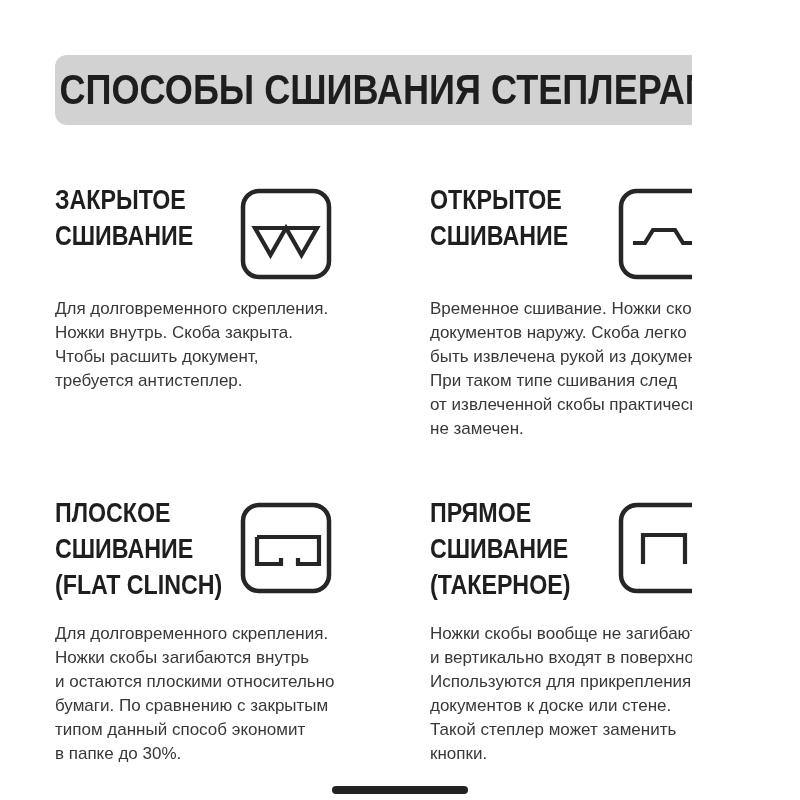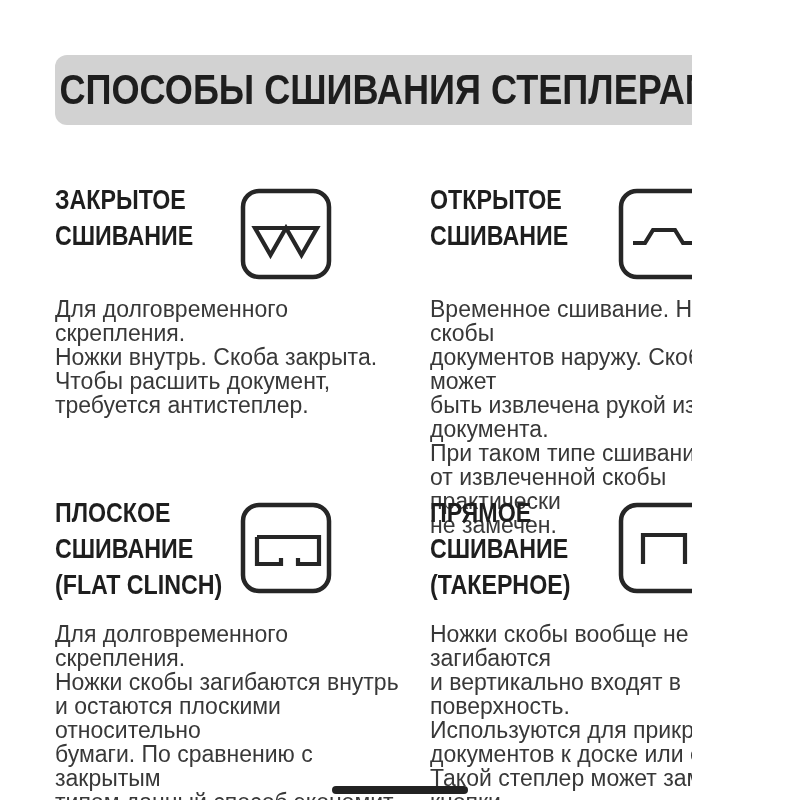--- a/index.html
+++ b/index.html
@@ -36,21 +36,21 @@
     font-size: 27px;
     font-weight: 700;
     line-height: 36px;
     color: #1e1e1e;
     white-space: pre-line;
     transform: scaleX(0.86);
     transform-origin: 0 0;
   }
   .section-desc {
     position: absolute;
-    font-size: 23px;
+    font-size: 17px;
     line-height: 24px;
     color: #383838;
     white-space: pre-line;
   }
   .icon-box {
     position: absolute;
     width: 92px; height: 92px;
     display: block;
   }
   .icon-box svg { display: block; width: 92px; height: 92px; }

